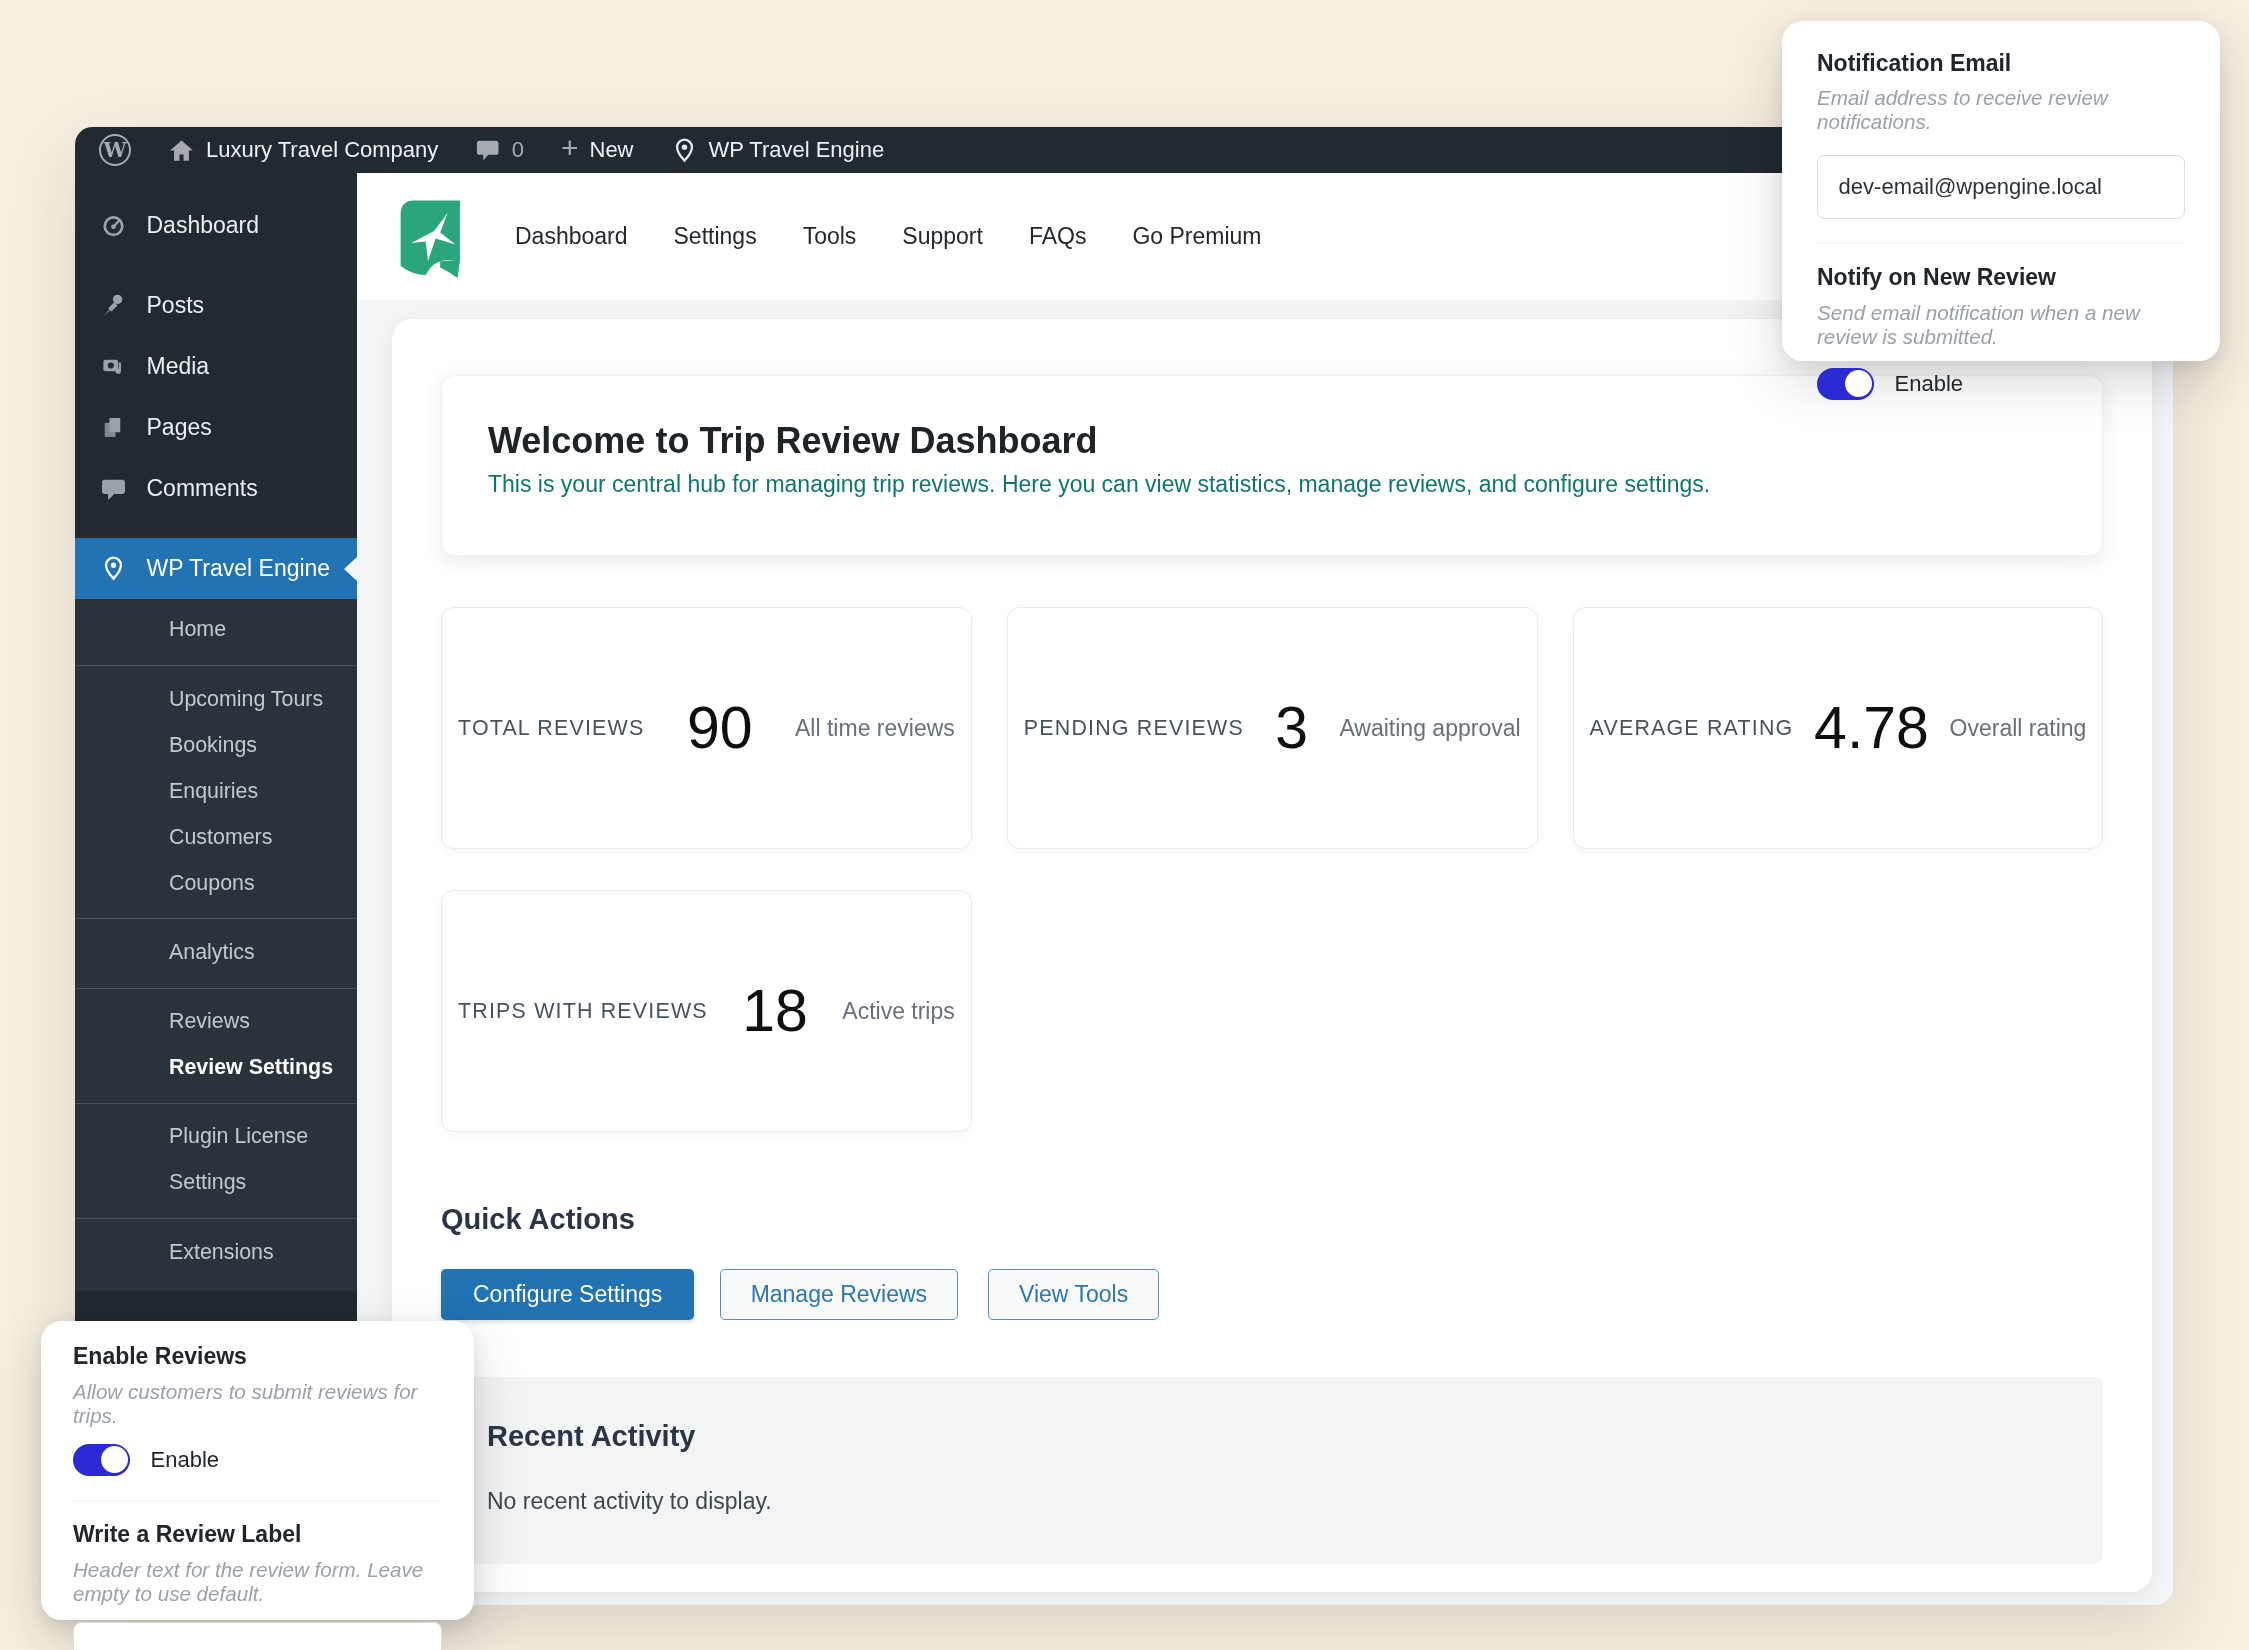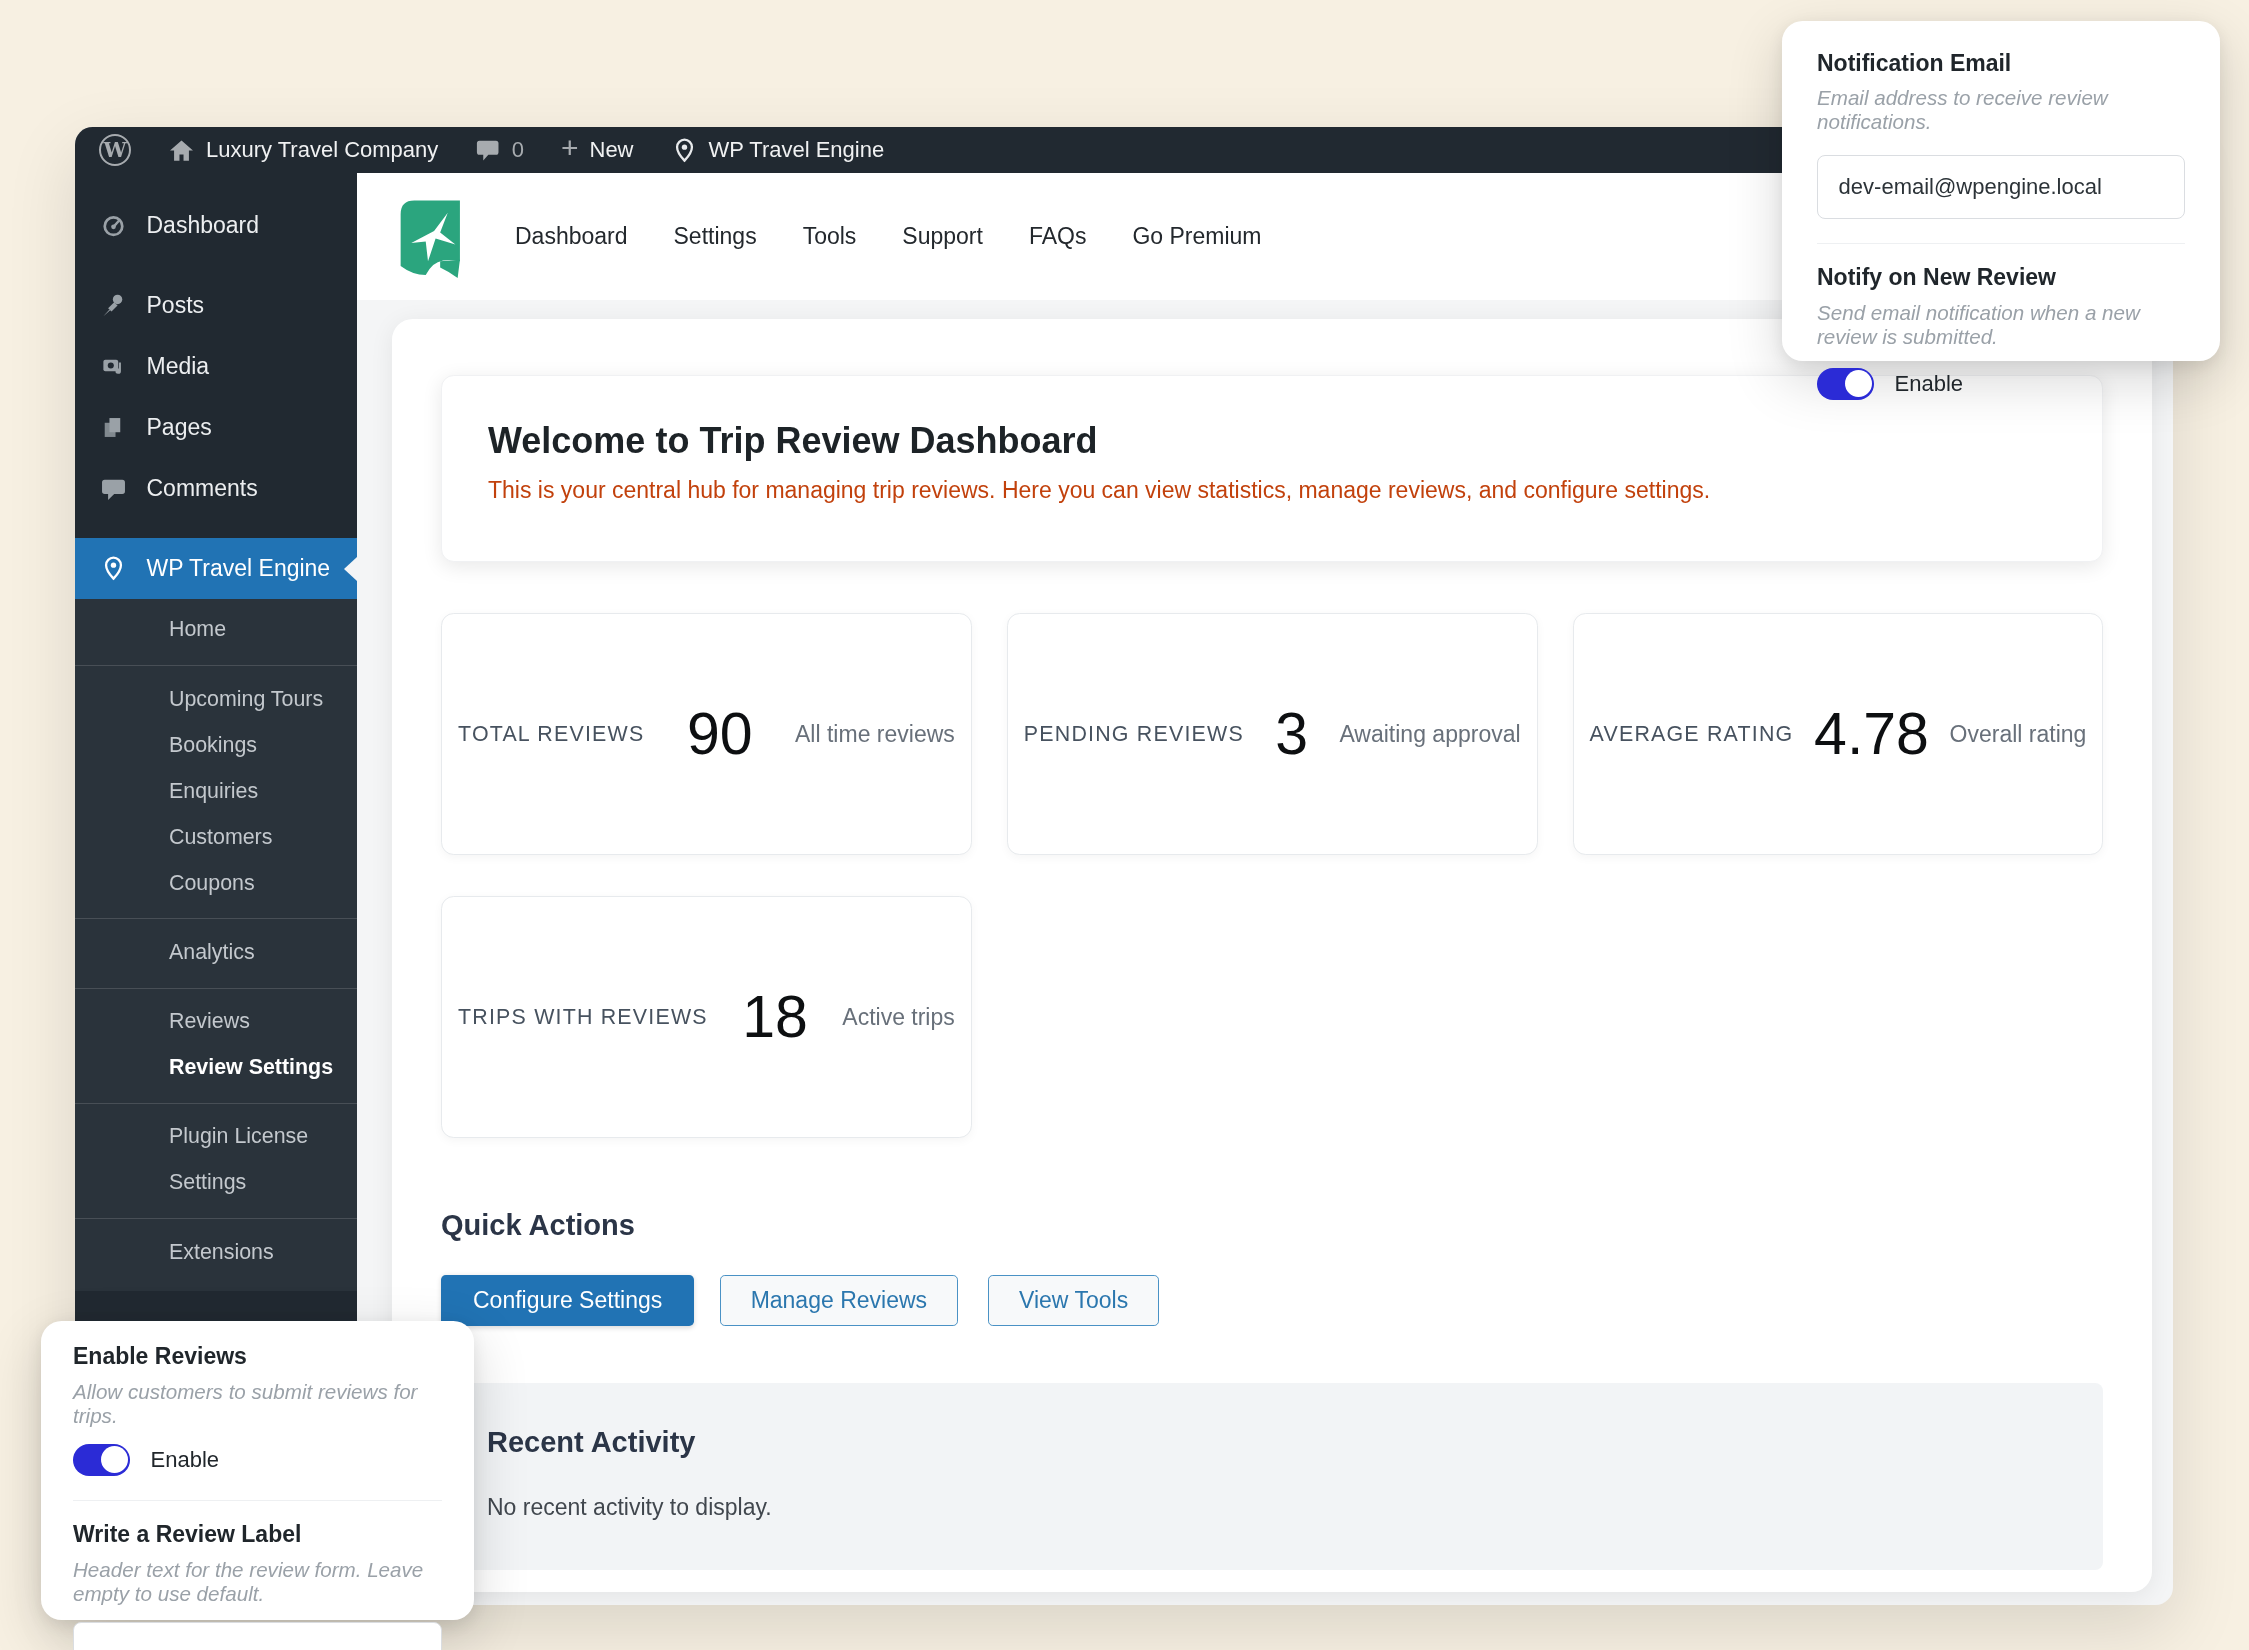--- a/index.html
+++ b/index.html
@@ -71,22 +71,22 @@
   .wrapper {
     background:#fff; border-radius:20.6px; box-shadow:0 4.8px 24px rgba(0,0,0,.07);
     height:100%; padding:56px 49px 16px;
   }
 
   .welcome-card {
     background:#fff; border:0.8px solid #f0f1f3; border-radius:12.7px;
     box-shadow:0 4.8px 20.6px rgba(0,0,0,.09);
     padding:44px 46px 57px; margin-bottom:51px;
   }
-  .welcome-title { font-size:36px; line-height:41px; font-weight:700; color:#1d2327; margin-bottom:16px; }
-  .welcome-desc { font-size:23px; color:#c2410c; }
+  .welcome-title { font-size:36px; line-height:41px; font-weight:700; color:#1d2327; margin-bottom:10px; }
+  .welcome-desc { font-size:23px; color:#0f766e; }
 
   .stats { display:grid; grid-template-columns:repeat(3,1fr); gap:41px 35px; margin-bottom:71px; }
   .stat-card {
     background:#fff; border:1.6px solid #e7eaed; border-radius:12.7px;
     box-shadow:0 2.4px 9.5px rgba(0,0,0,.04);
     height:242px; display:flex; flex-direction:row; align-items:center;
     justify-content:space-between; padding:41px 16px;
   }
   .stat-label { font-size:21.4px; color:#47525f; letter-spacing:1.2px; font-weight:500; }
   .stat-value { font-size:59px; font-weight:400; color:#0d0f11; }

